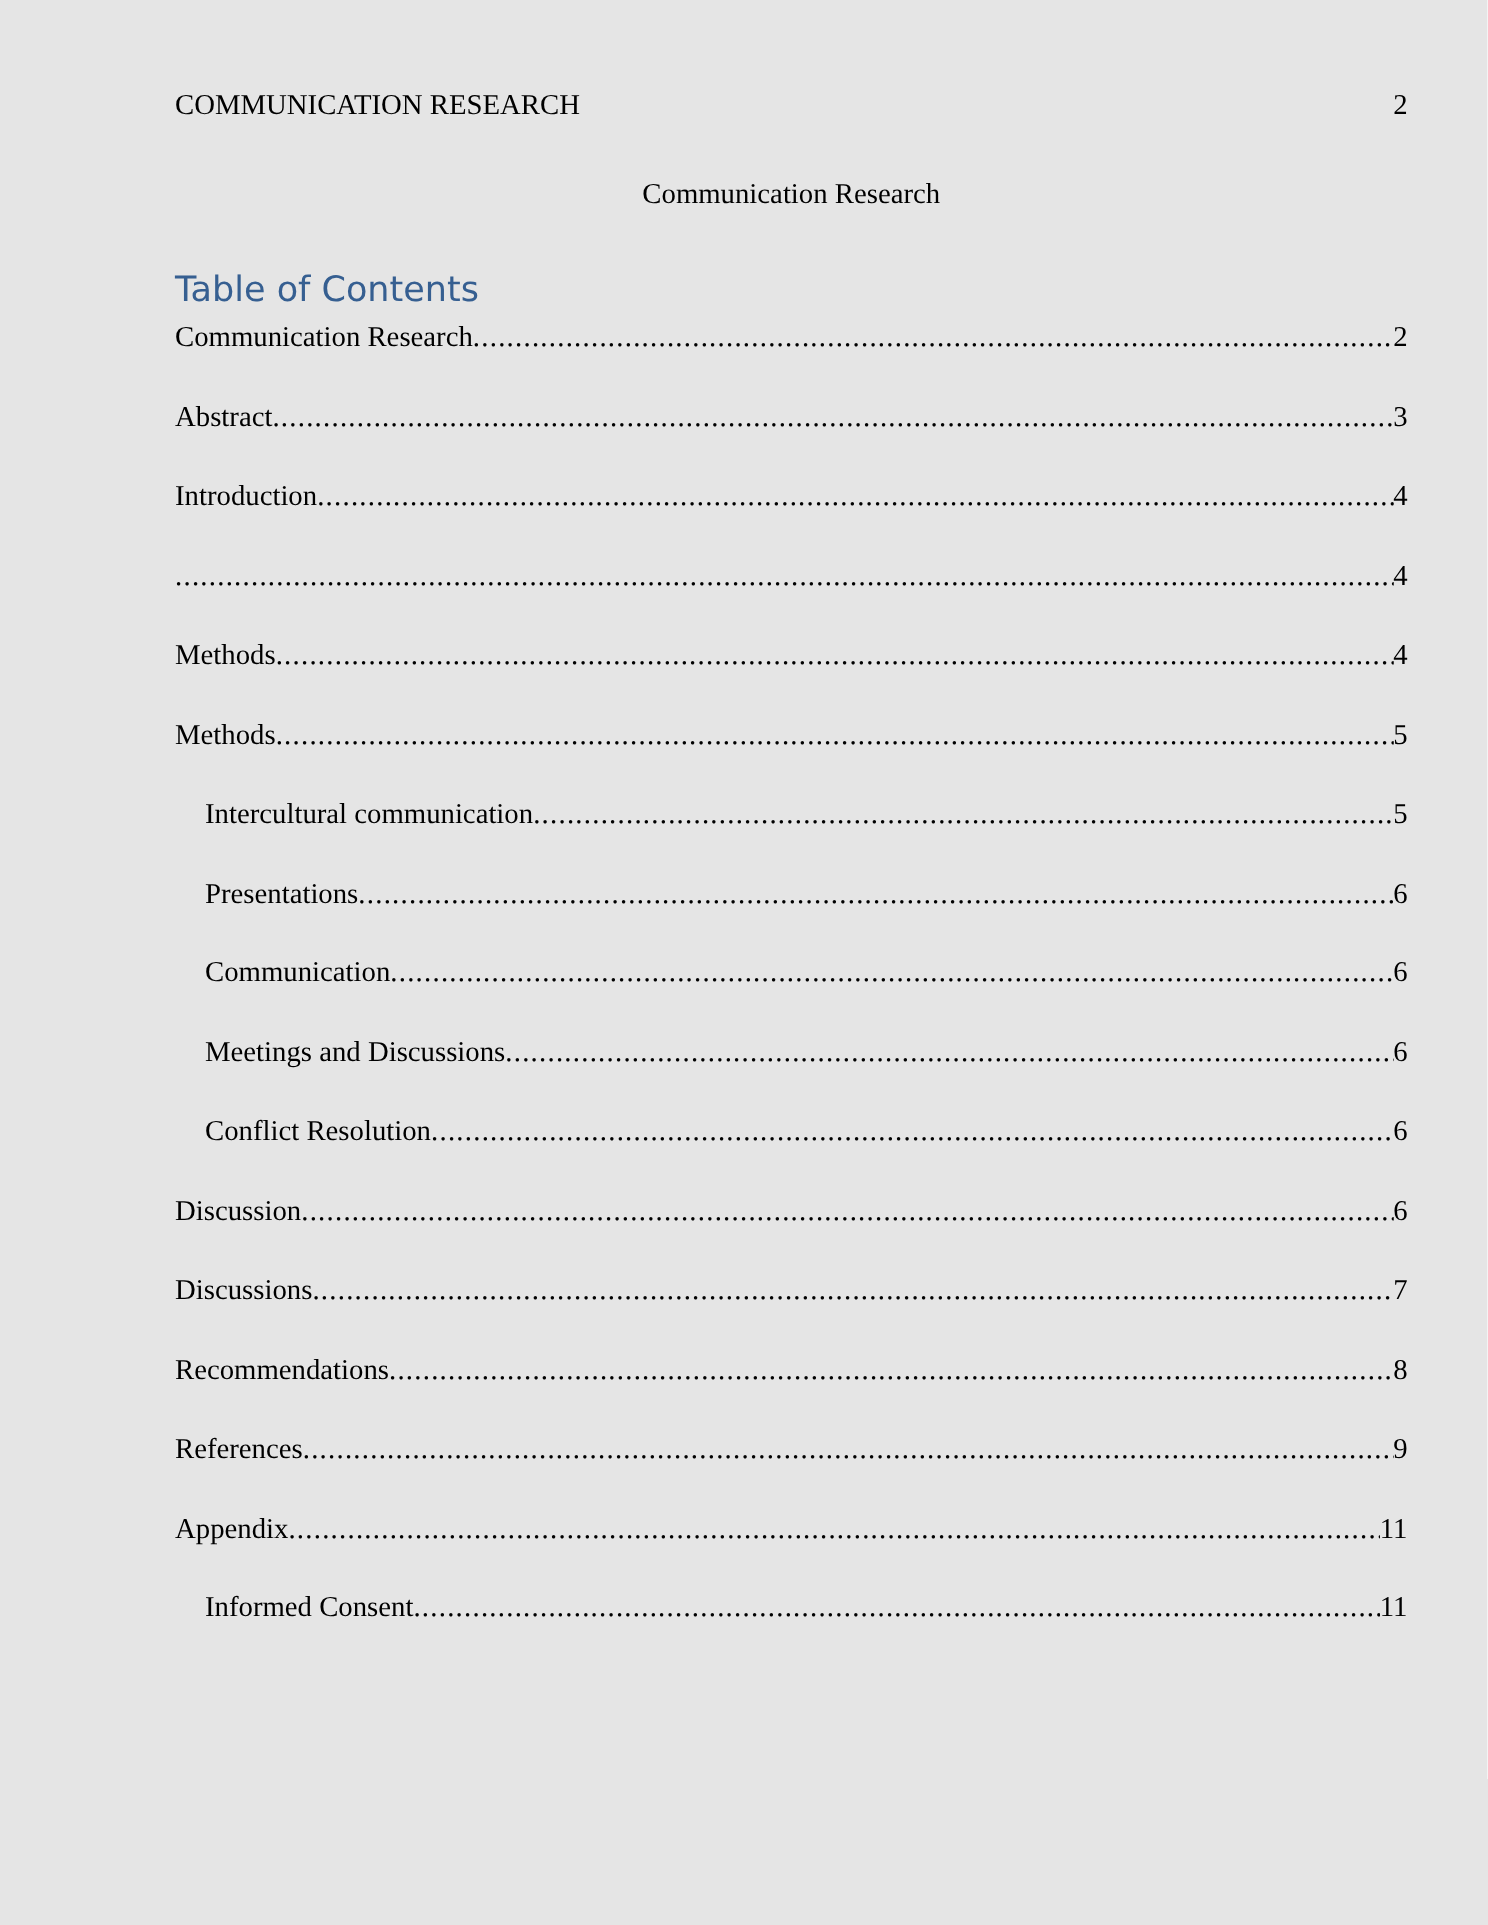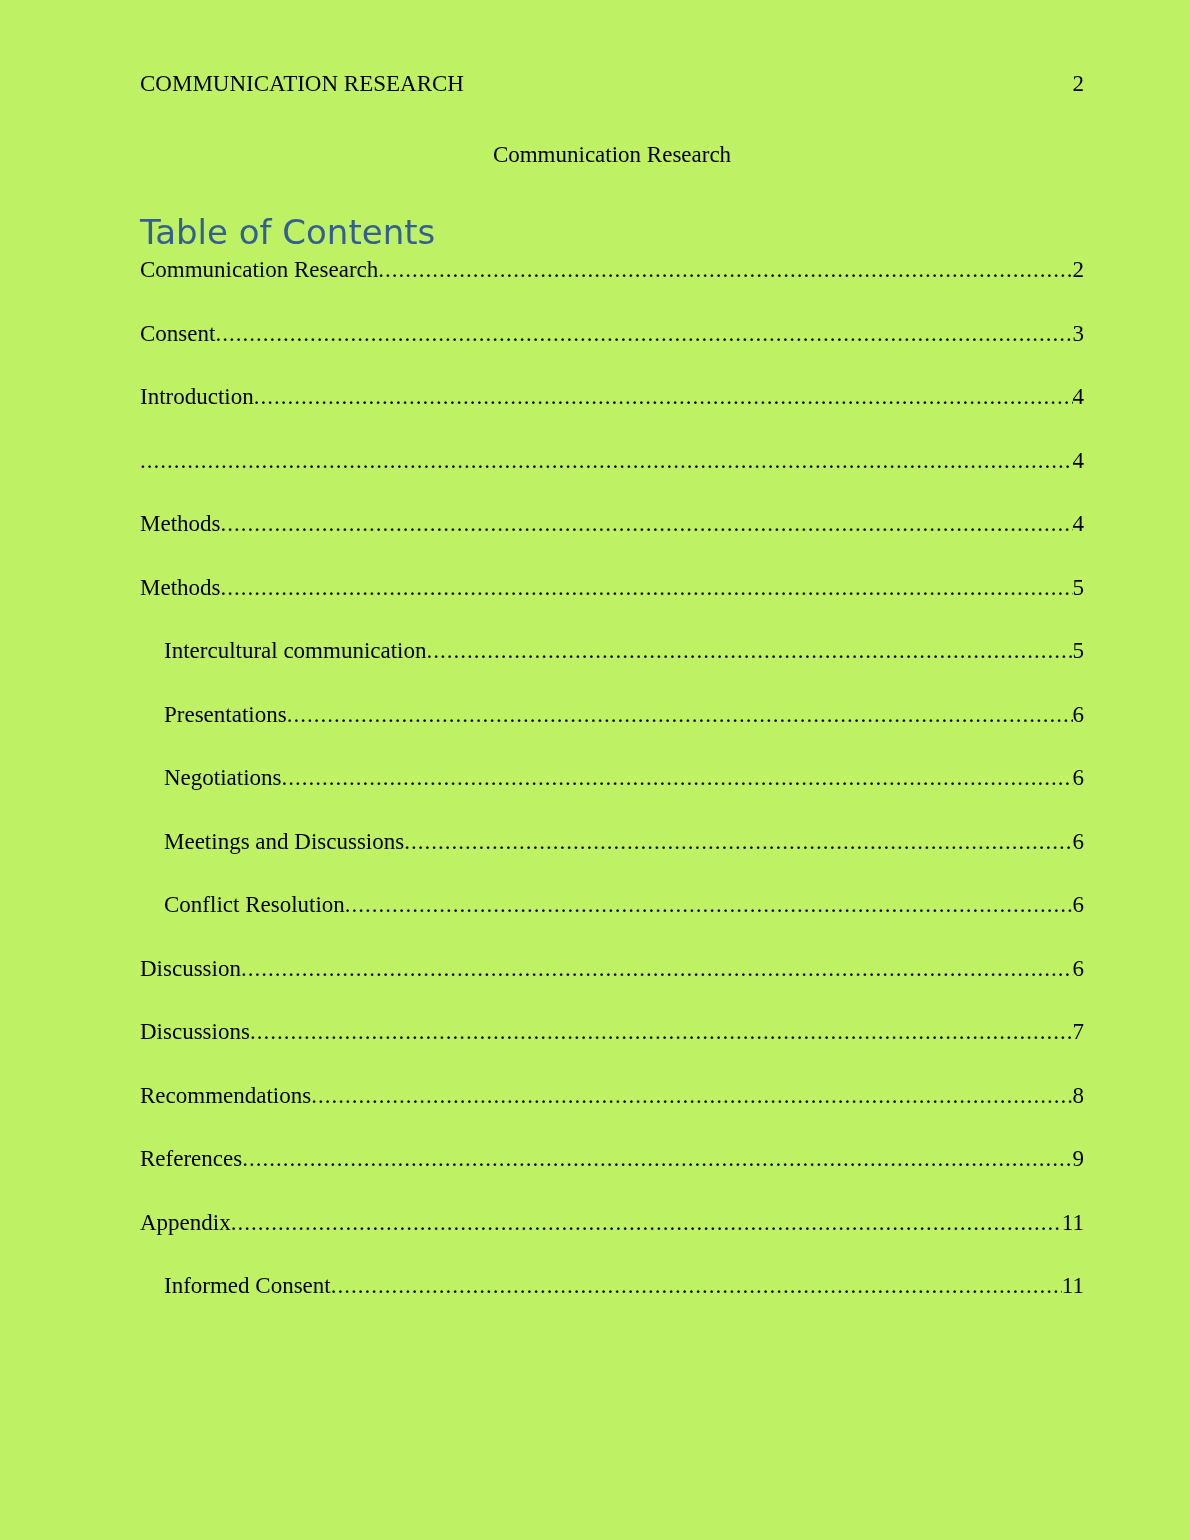--- a/index.html
+++ b/index.html
@@ -5,42 +5,42 @@
   html, body {
     margin: 0;
     padding: 0;
     background: #ffffff;
   }
   .page {
     position: relative;
     width: 1190px;
     height: 1540px;
     box-sizing: border-box;
-    padding: 70px 106px 0 140px;
-    background: #bef264;
+    padding: 70px 64px 0 140px;
+    background: #e5e5e5;
     font-family: "Liberation Serif", serif;
     font-size: 23px;
     color: #000000;
     overflow: hidden;
   }
   .running-header {
     display: flex;
     justify-content: space-between;
     align-items: baseline;
     line-height: 27px;
   }
   .doc-title {
     text-align: center;
     margin: 44px 0 0 0;
     line-height: 27px;
     font-weight: normal;
   }
   .toc-heading {
     font-family: "DejaVu Sans", sans-serif;
-    font-size: 34px;
+    font-size: 28px;
     font-weight: 400;
     margin: 44px 0 0 0;
     line-height: 40px;
     letter-spacing: 0px;
   }
   .toc-list {
     margin-top: 4px;
   }
   .toc-entry {
     display: flex;
@@ -80,21 +80,21 @@
   <h1 class="toc-heading" id="toc-heading" style="color: rgb(54, 95, 145);">Table of Contents</h1>
 
   <div class="toc-list" id="toc-list">
   <div class="toc-entry">
     <span class="toc-label">Communication Research</span>
     <span class="toc-dots" aria-hidden="true">................................................................................................................................................................................................................................................................................................................................................................................................................</span>
     <span class="toc-page">2</span>
   </div>
 
   <div class="toc-entry">
-    <span class="toc-label">Consent</span>
+    <span class="toc-label">Abstract</span>
     <span class="toc-dots" aria-hidden="true">................................................................................................................................................................................................................................................................................................................................................................................................................</span>
     <span class="toc-page">3</span>
   </div>
 
   <div class="toc-entry">
     <span class="toc-label">Introduction</span>
     <span class="toc-dots" aria-hidden="true">................................................................................................................................................................................................................................................................................................................................................................................................................</span>
     <span class="toc-page">4</span>
   </div>
 
@@ -121,21 +121,21 @@
     <span class="toc-page">5</span>
   </div>
 
   <div class="toc-entry indent">
     <span class="toc-label">Presentations</span>
     <span class="toc-dots" aria-hidden="true">................................................................................................................................................................................................................................................................................................................................................................................................................</span>
     <span class="toc-page">6</span>
   </div>
 
   <div class="toc-entry indent">
-    <span class="toc-label">Negotiations</span>
+    <span class="toc-label">Communication</span>
     <span class="toc-dots" aria-hidden="true">................................................................................................................................................................................................................................................................................................................................................................................................................</span>
     <span class="toc-page">6</span>
   </div>
 
   <div class="toc-entry indent">
     <span class="toc-label">Meetings and Discussions</span>
     <span class="toc-dots" aria-hidden="true">................................................................................................................................................................................................................................................................................................................................................................................................................</span>
     <span class="toc-page">6</span>
   </div>
 

